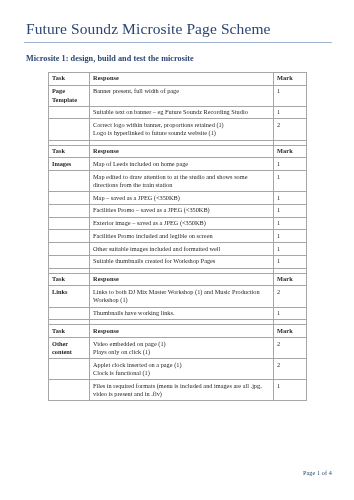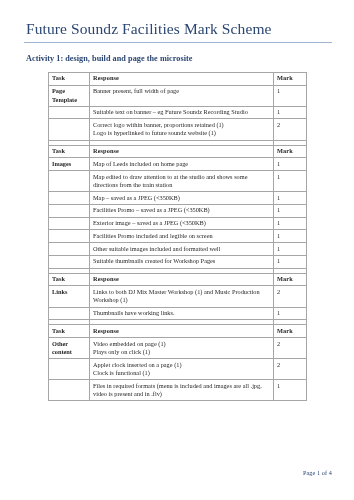--- a/index.html
+++ b/index.html
@@ -97,25 +97,25 @@
     font-size: 6.2px;
     color: #2b4672;
     letter-spacing: 0.1px;
   }
 </style>
 </head>
 <body>
 
 <div class="page">
 
-  <h1 class="doc-title">Future Soundz Facilities Mark Scheme</h1>
+  <h1 class="doc-title">Future Soundz Microsite Page Scheme</h1>
 
   <hr class="title-rule">
 
-  <div class="activity-heading">Activity 1: design, build and page the microsite</div>
+  <div class="activity-heading">Microsite 1: design, build and test the microsite</div>
 
   <div class="table-wrap">
     <table class="scheme">
       <colgroup>
         <col class="c-task">
           <col class="c-resp">
           <col class="c-mark">
       </colgroup>
       <tbody id="table-body">
           <tr>

